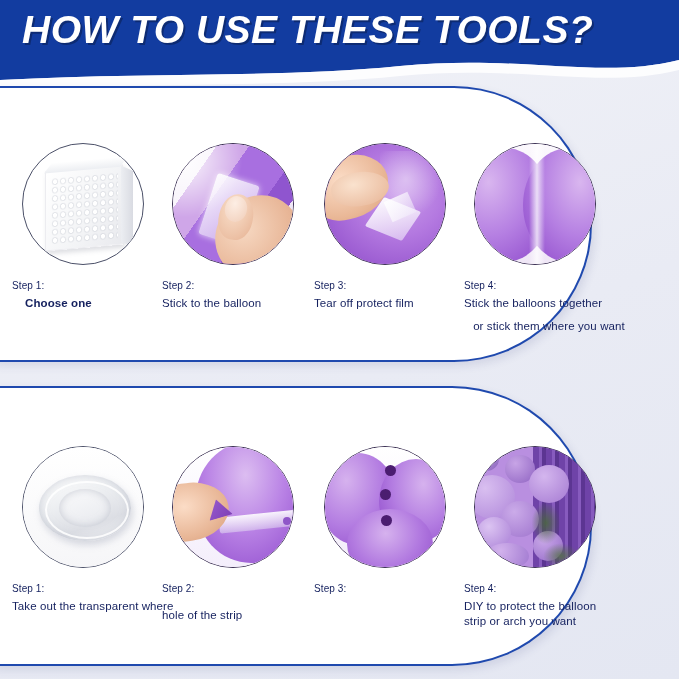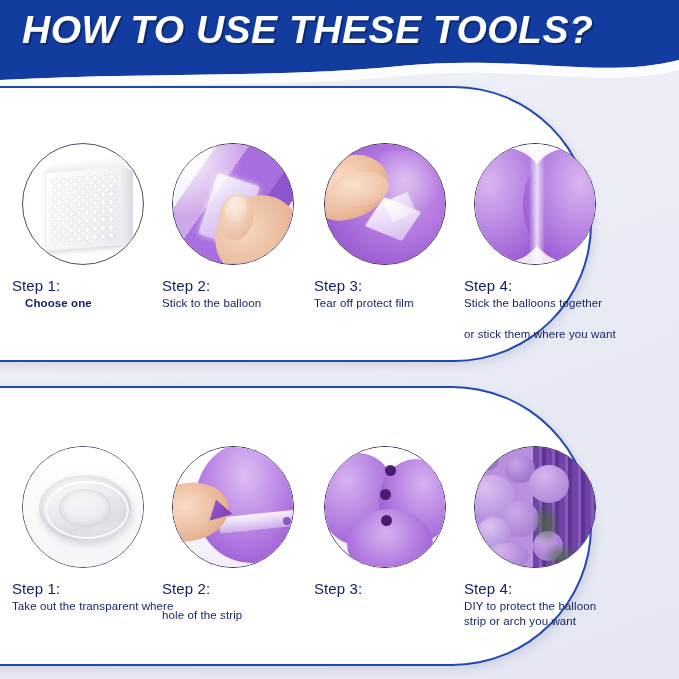--- a/index.html
+++ b/index.html
@@ -163,21 +163,21 @@
   .g6{left:10px;top:96px;width:44px;height:26px;background:radial-gradient(circle at 35% 30%,#d2b2ec,#a078d0);}
   .g7{left:58px;top:84px;width:30px;height:30px;background:radial-gradient(circle at 35% 30%,#c9a8e8,#956ac8);}
   .g8{left:-2px;top:0px;width:26px;height:24px;background:radial-gradient(circle at 35% 30%,#c0a0df,#8a63bd);}
   .foliage{position:absolute;left:56px;top:54px;width:30px;height:44px;
      background:radial-gradient(ellipse at 50% 50%,rgba(74,106,60,.85),rgba(74,106,60,0) 68%);}
   .foliage2{position:absolute;left:68px;top:96px;width:36px;height:26px;
      background:radial-gradient(ellipse at 50% 50%,rgba(84,116,66,.8),rgba(84,116,66,0) 70%);}
 
   
   .cap{position:absolute;width:152px;color:#14205e;}
-  .cap .step{font-size:15px;line-height:15px;letter-spacing:.1px;}
+  .cap .step{font-size:10px;line-height:15px;letter-spacing:.1px;}
   .cap .txt{font-size:11.5px;line-height:14.5px;margin-top:3px;letter-spacing:.1px;}
   .cap .txt.bold{font-weight:bold;margin-left:13px;}
 </style>
 </head>
 <body>
 
 <div class="page">
 
   <div class="banner">
     <svg width="679" height="92" viewBox="0 0 679 92">
@@ -230,21 +230,21 @@
       <div class="step">Step 2:</div>
       <div class="txt">Stick to the balloon</div>
     </div>
     <div class="cap" style="left:322px;top:190px;">
       <div class="step">Step 3:</div>
       <div class="txt">Tear off  protect film</div>
     </div>
     <div class="cap" style="left:472px;top:190px;width:170px;">
       <div class="step">Step 4:</div>
       <div class="txt">Stick the balloons together</div>
-      <div class="txt" style="margin-top:16px;">or stick them where you want</div>
+      <div class="txt" style="margin-top:8px;text-align:center;">or stick them where you want</div>
     </div>
   </div>
 
   <div class="panel" id="panel-2">
 
 
     <div class="circle plain" style="left:30px;top:58px;">
       <div class="c5bg"></div>
       <div class="roll">
         <div class="outer"></div>

